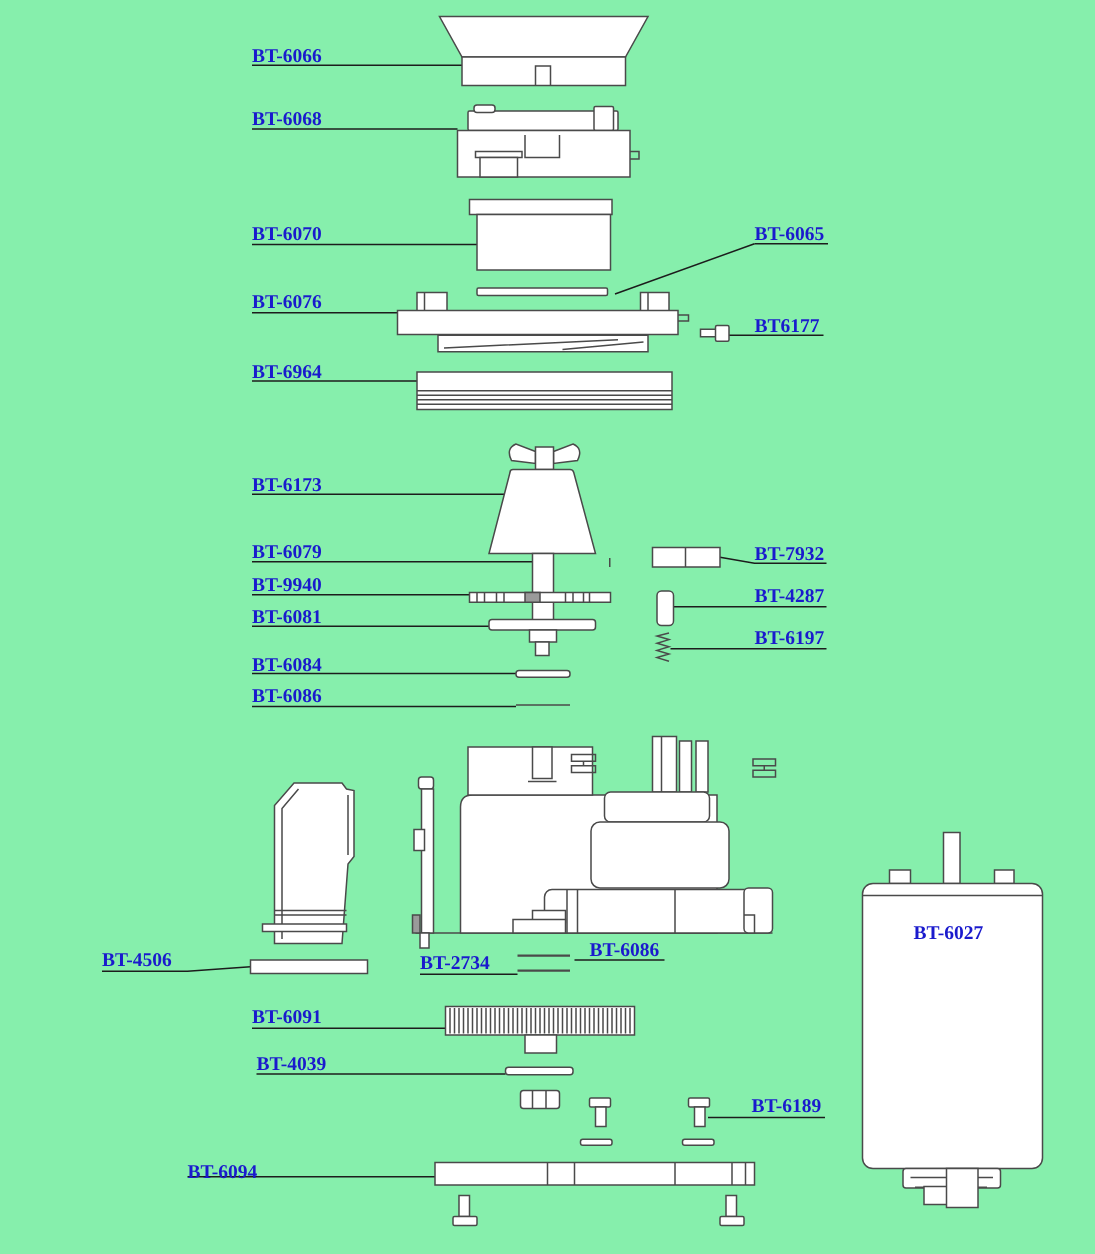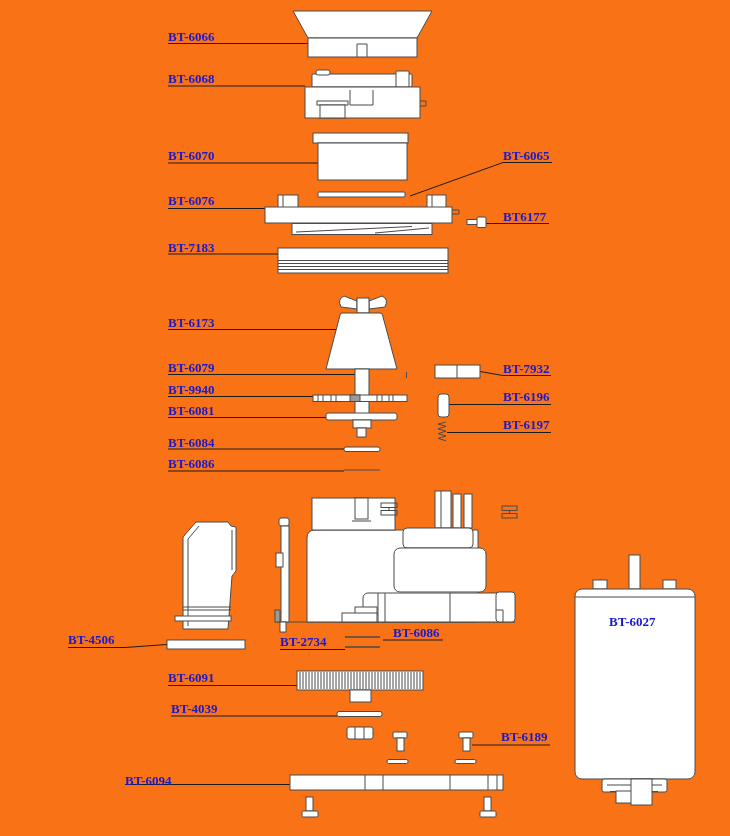--- a/index.html
+++ b/index.html
@@ -1,16 +1,16 @@
 <!DOCTYPE html>
 <html><head>
 <meta charset="utf-8">
 <style>
   html,body{margin:0;padding:0;background:#fff;}
-  #stage{position:relative;width:730px;height:836px;background:#f97316;overflow:hidden;
+  #stage{position:relative;width:730px;height:836px;background:#86efac;overflow:hidden;
          font-family:"Liberation Serif", serif;}
   #art{position:absolute;left:0;top:0;}
   .lbl{position:absolute;font-weight:bold;font-size:13px;line-height:13px;
        color:#1a1acd;white-space:nowrap;cursor:pointer;}
   svg .ln{stroke:#4a4a4a;stroke-width:1;fill:none;}
   svg .wh{stroke:#4a4a4a;stroke-width:1;fill:#ffffff;}
   svg .ld{stroke:#1c1c1c;stroke-width:1;fill:none;}
   svg .gr{stroke:#4a4a4a;stroke-width:1;fill:#9a9a9a;}
 </style>
 </head>
@@ -227,27 +227,27 @@
     <rect class="wh" x="631" y="779" width="21" height="26"></rect>
   </g>
 </svg>
 
 <div class="lbl" style="left:168px;top:30px">BT-6066</div>
 <div class="lbl" style="left:168px;top:72px">BT-6068</div>
 <div class="lbl" style="left:168px;top:149px">BT-6070</div>
 <div class="lbl" style="left:503px;top:149px">BT-6065</div>
 <div class="lbl" style="left:168px;top:194px">BT-6076</div>
 <div class="lbl" style="left:503px;top:210px">BT6177</div>
-<div class="lbl" style="left:168px;top:241px">BT-7183</div>
+<div class="lbl" style="left:168px;top:241px">BT-6964</div>
 <div class="lbl" style="left:168px;top:316px">BT-6173</div>
 <div class="lbl" style="left:168px;top:361px">BT-6079</div>
 <div class="lbl" style="left:168px;top:383px">BT-9940</div>
 <div class="lbl" style="left:168px;top:404px">BT-6081</div>
 <div class="lbl" style="left:503px;top:362px">BT-7932</div>
-<div class="lbl" style="left:503px;top:390px">BT-6196</div>
+<div class="lbl" style="left:503px;top:390px">BT-4287</div>
 <div class="lbl" style="left:503px;top:418px">BT-6197</div>
 <div class="lbl" style="left:168px;top:436px">BT-6084</div>
 <div class="lbl" style="left:168px;top:457px">BT-6086</div>
 <div class="lbl" style="left:68px;top:633px">BT-4506</div>
 <div class="lbl" style="left:280px;top:635px">BT-2734</div>
 <div class="lbl" style="left:393px;top:626px">BT-6086</div>
 <div class="lbl" style="left:168px;top:671px">BT-6091</div>
 <div class="lbl" style="left:171px;top:702px">BT-4039</div>
 <div class="lbl" style="left:501px;top:730px">BT-6189</div>
 <div class="lbl" style="left:125px;top:774px">BT-6094</div>

